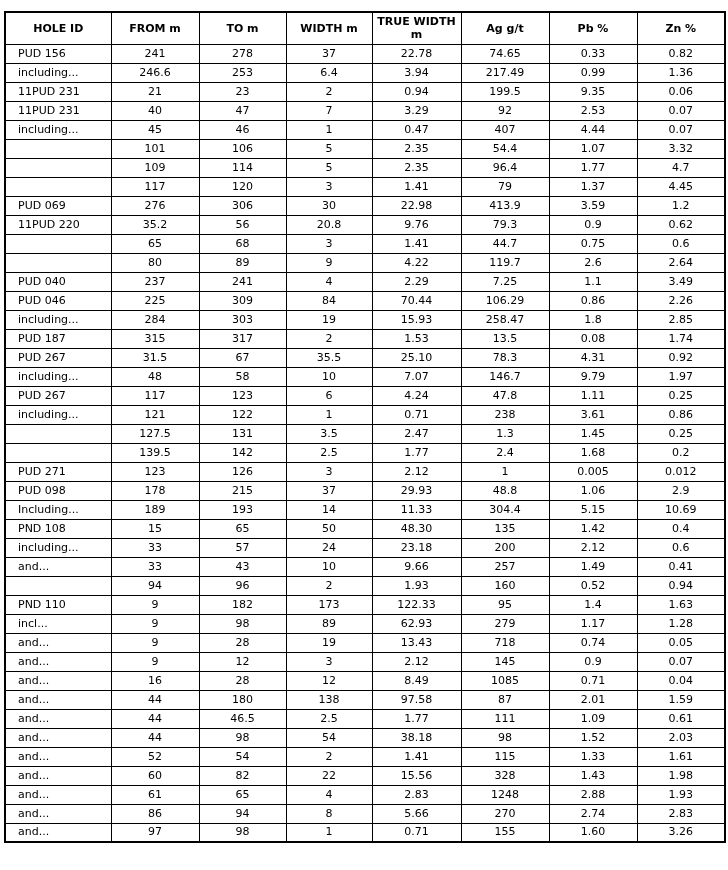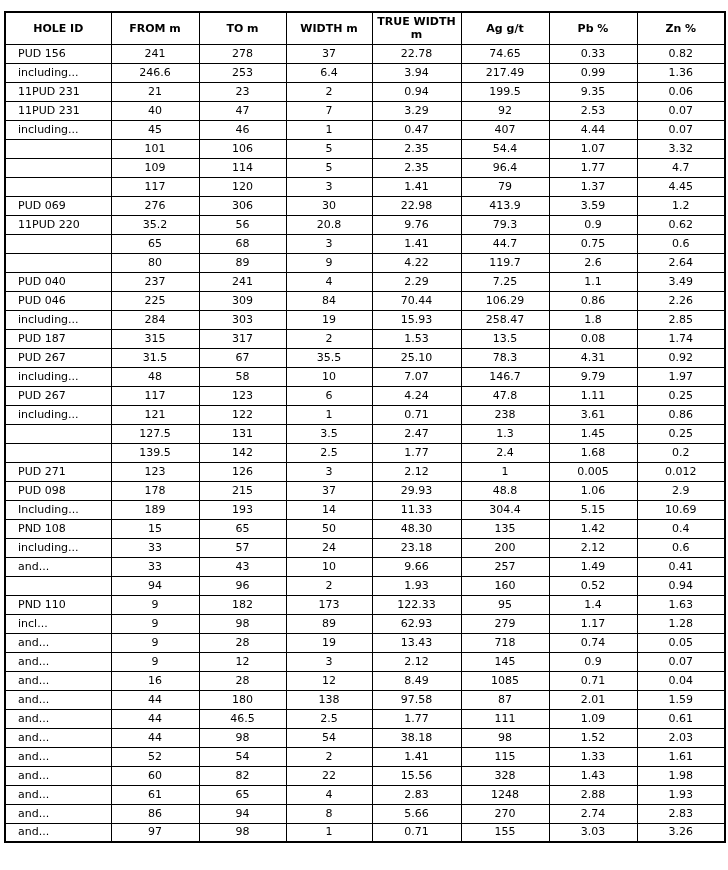--- a/index.html
+++ b/index.html
@@ -488,18 +488,18 @@
           <td>2.74</td>
           <td>2.83</td>
         </tr>
         <tr>
           <td class="left">and...</td>
           <td>97</td>
           <td>98</td>
           <td>1</td>
           <td>0.71</td>
           <td>155</td>
-          <td>3.03</td>
+          <td>1.60</td>
           <td>3.26</td>
         </tr>
       </tbody>
   </table>
 </div>
 
 </body></html>

